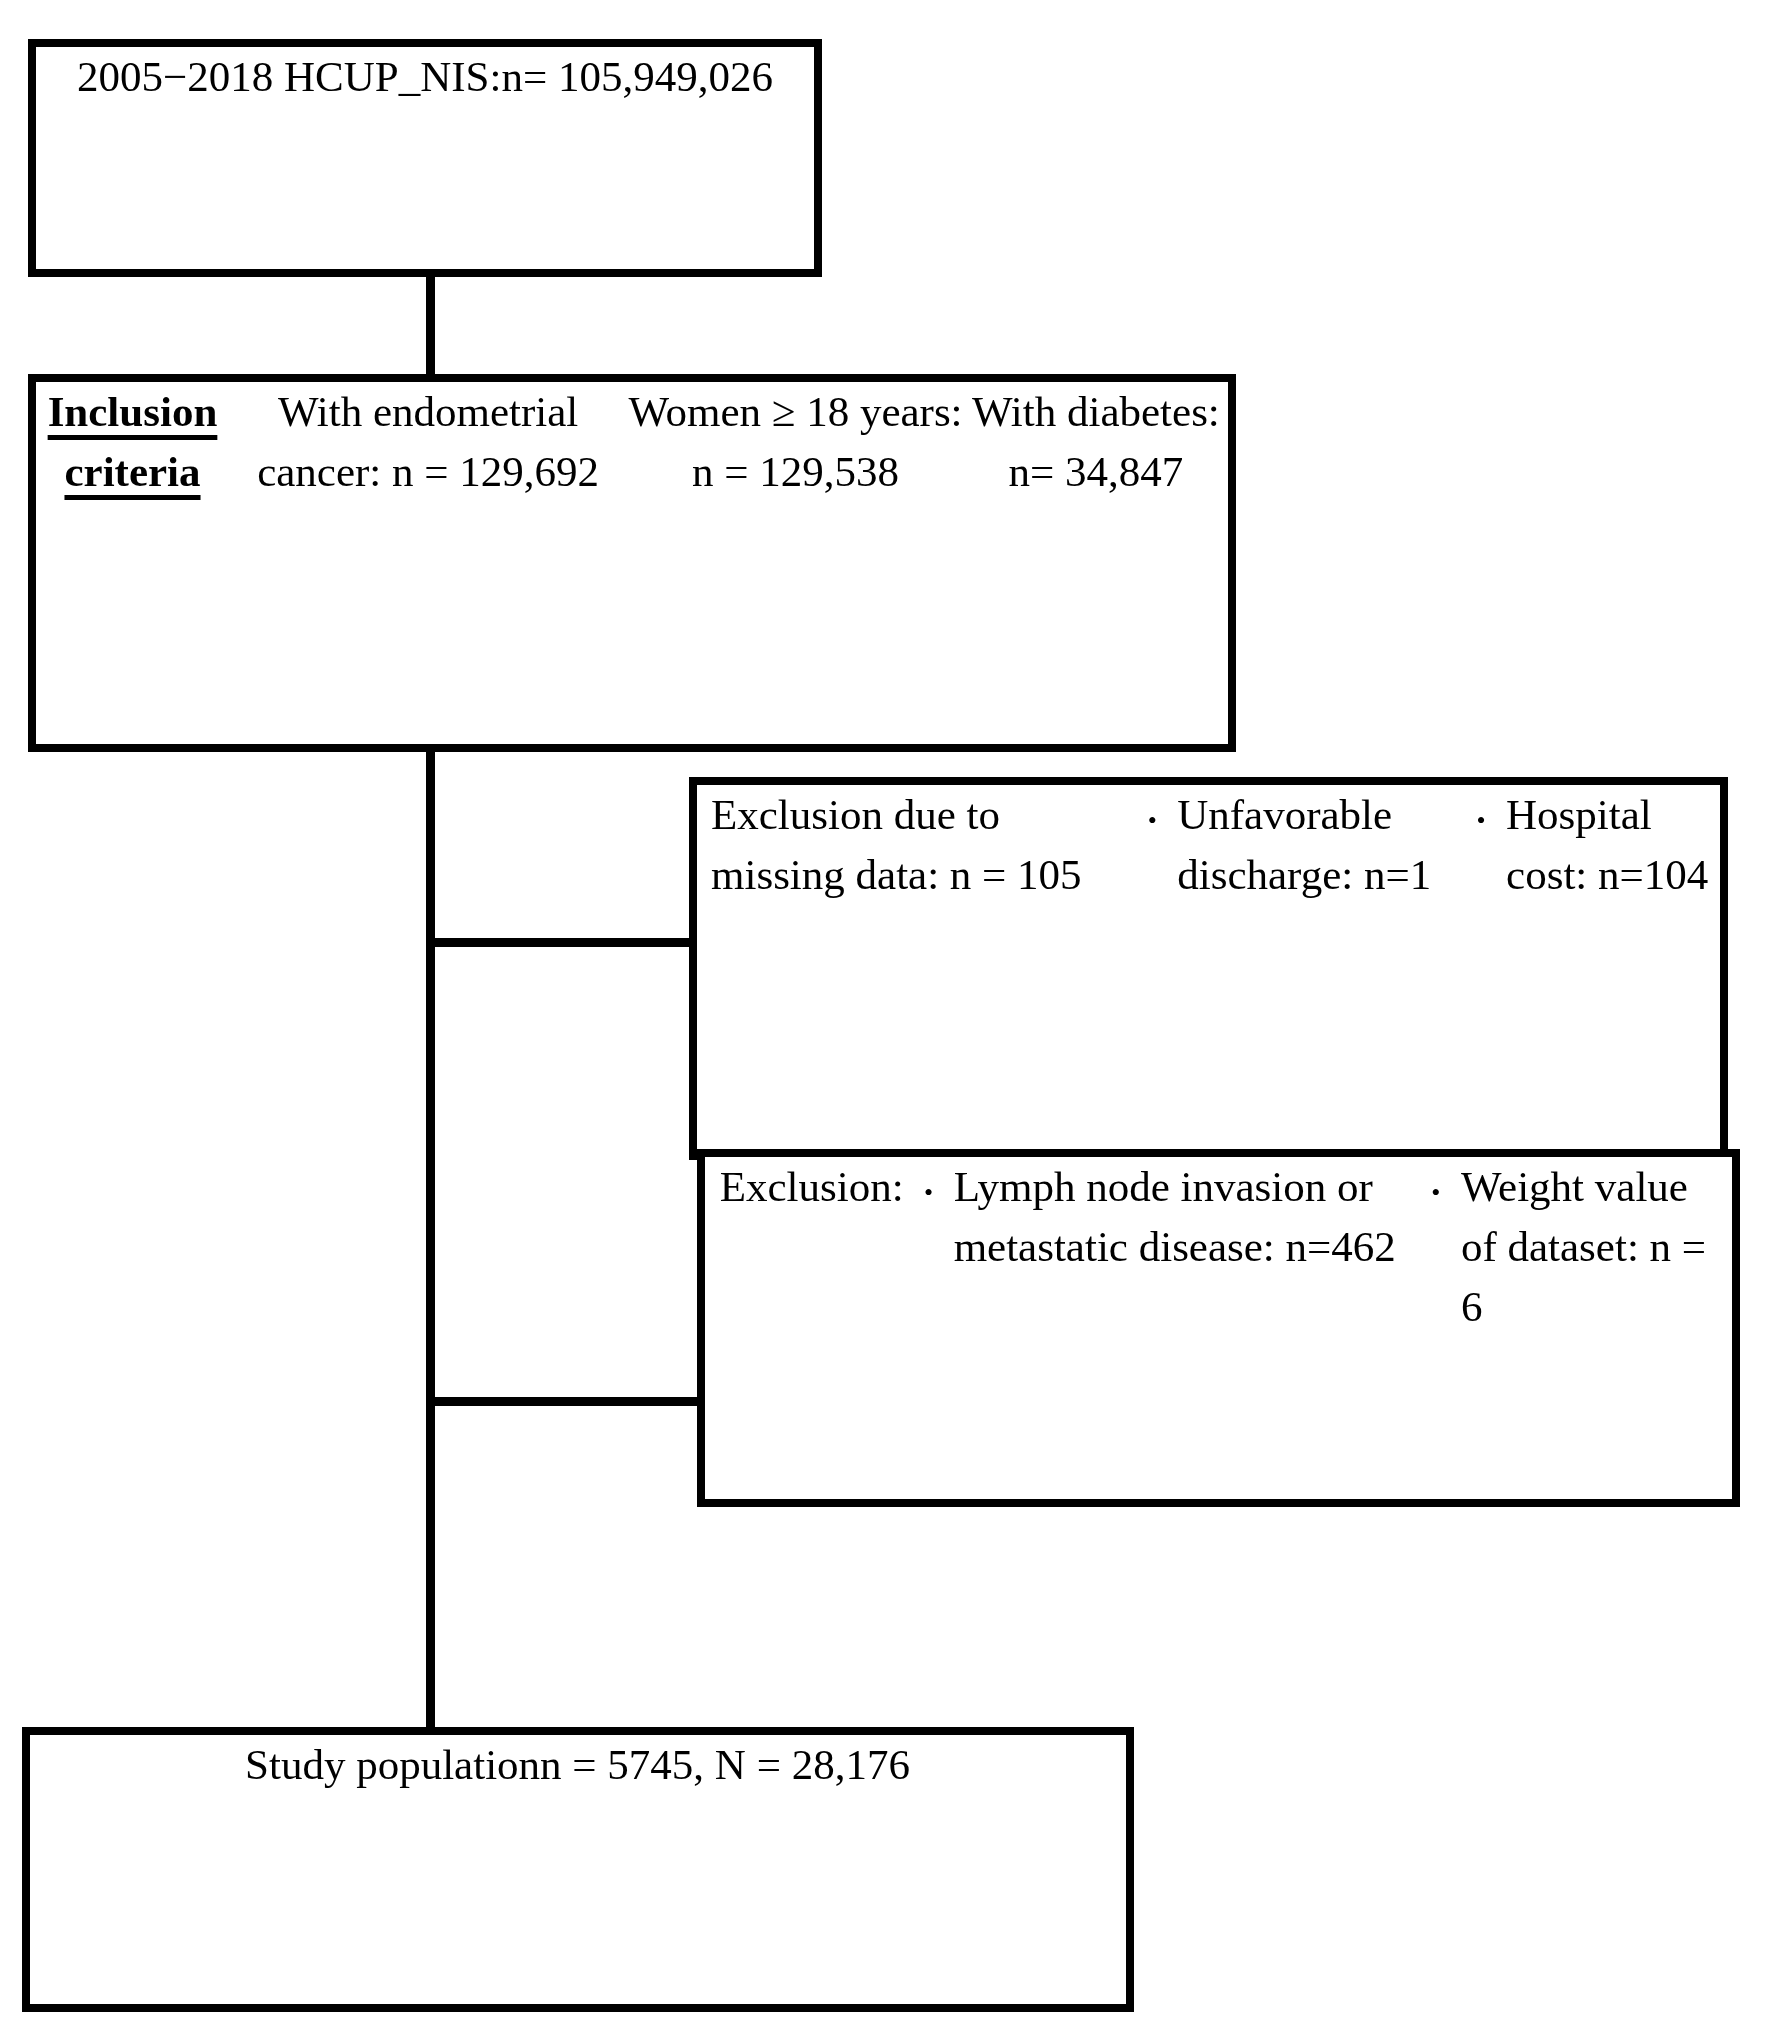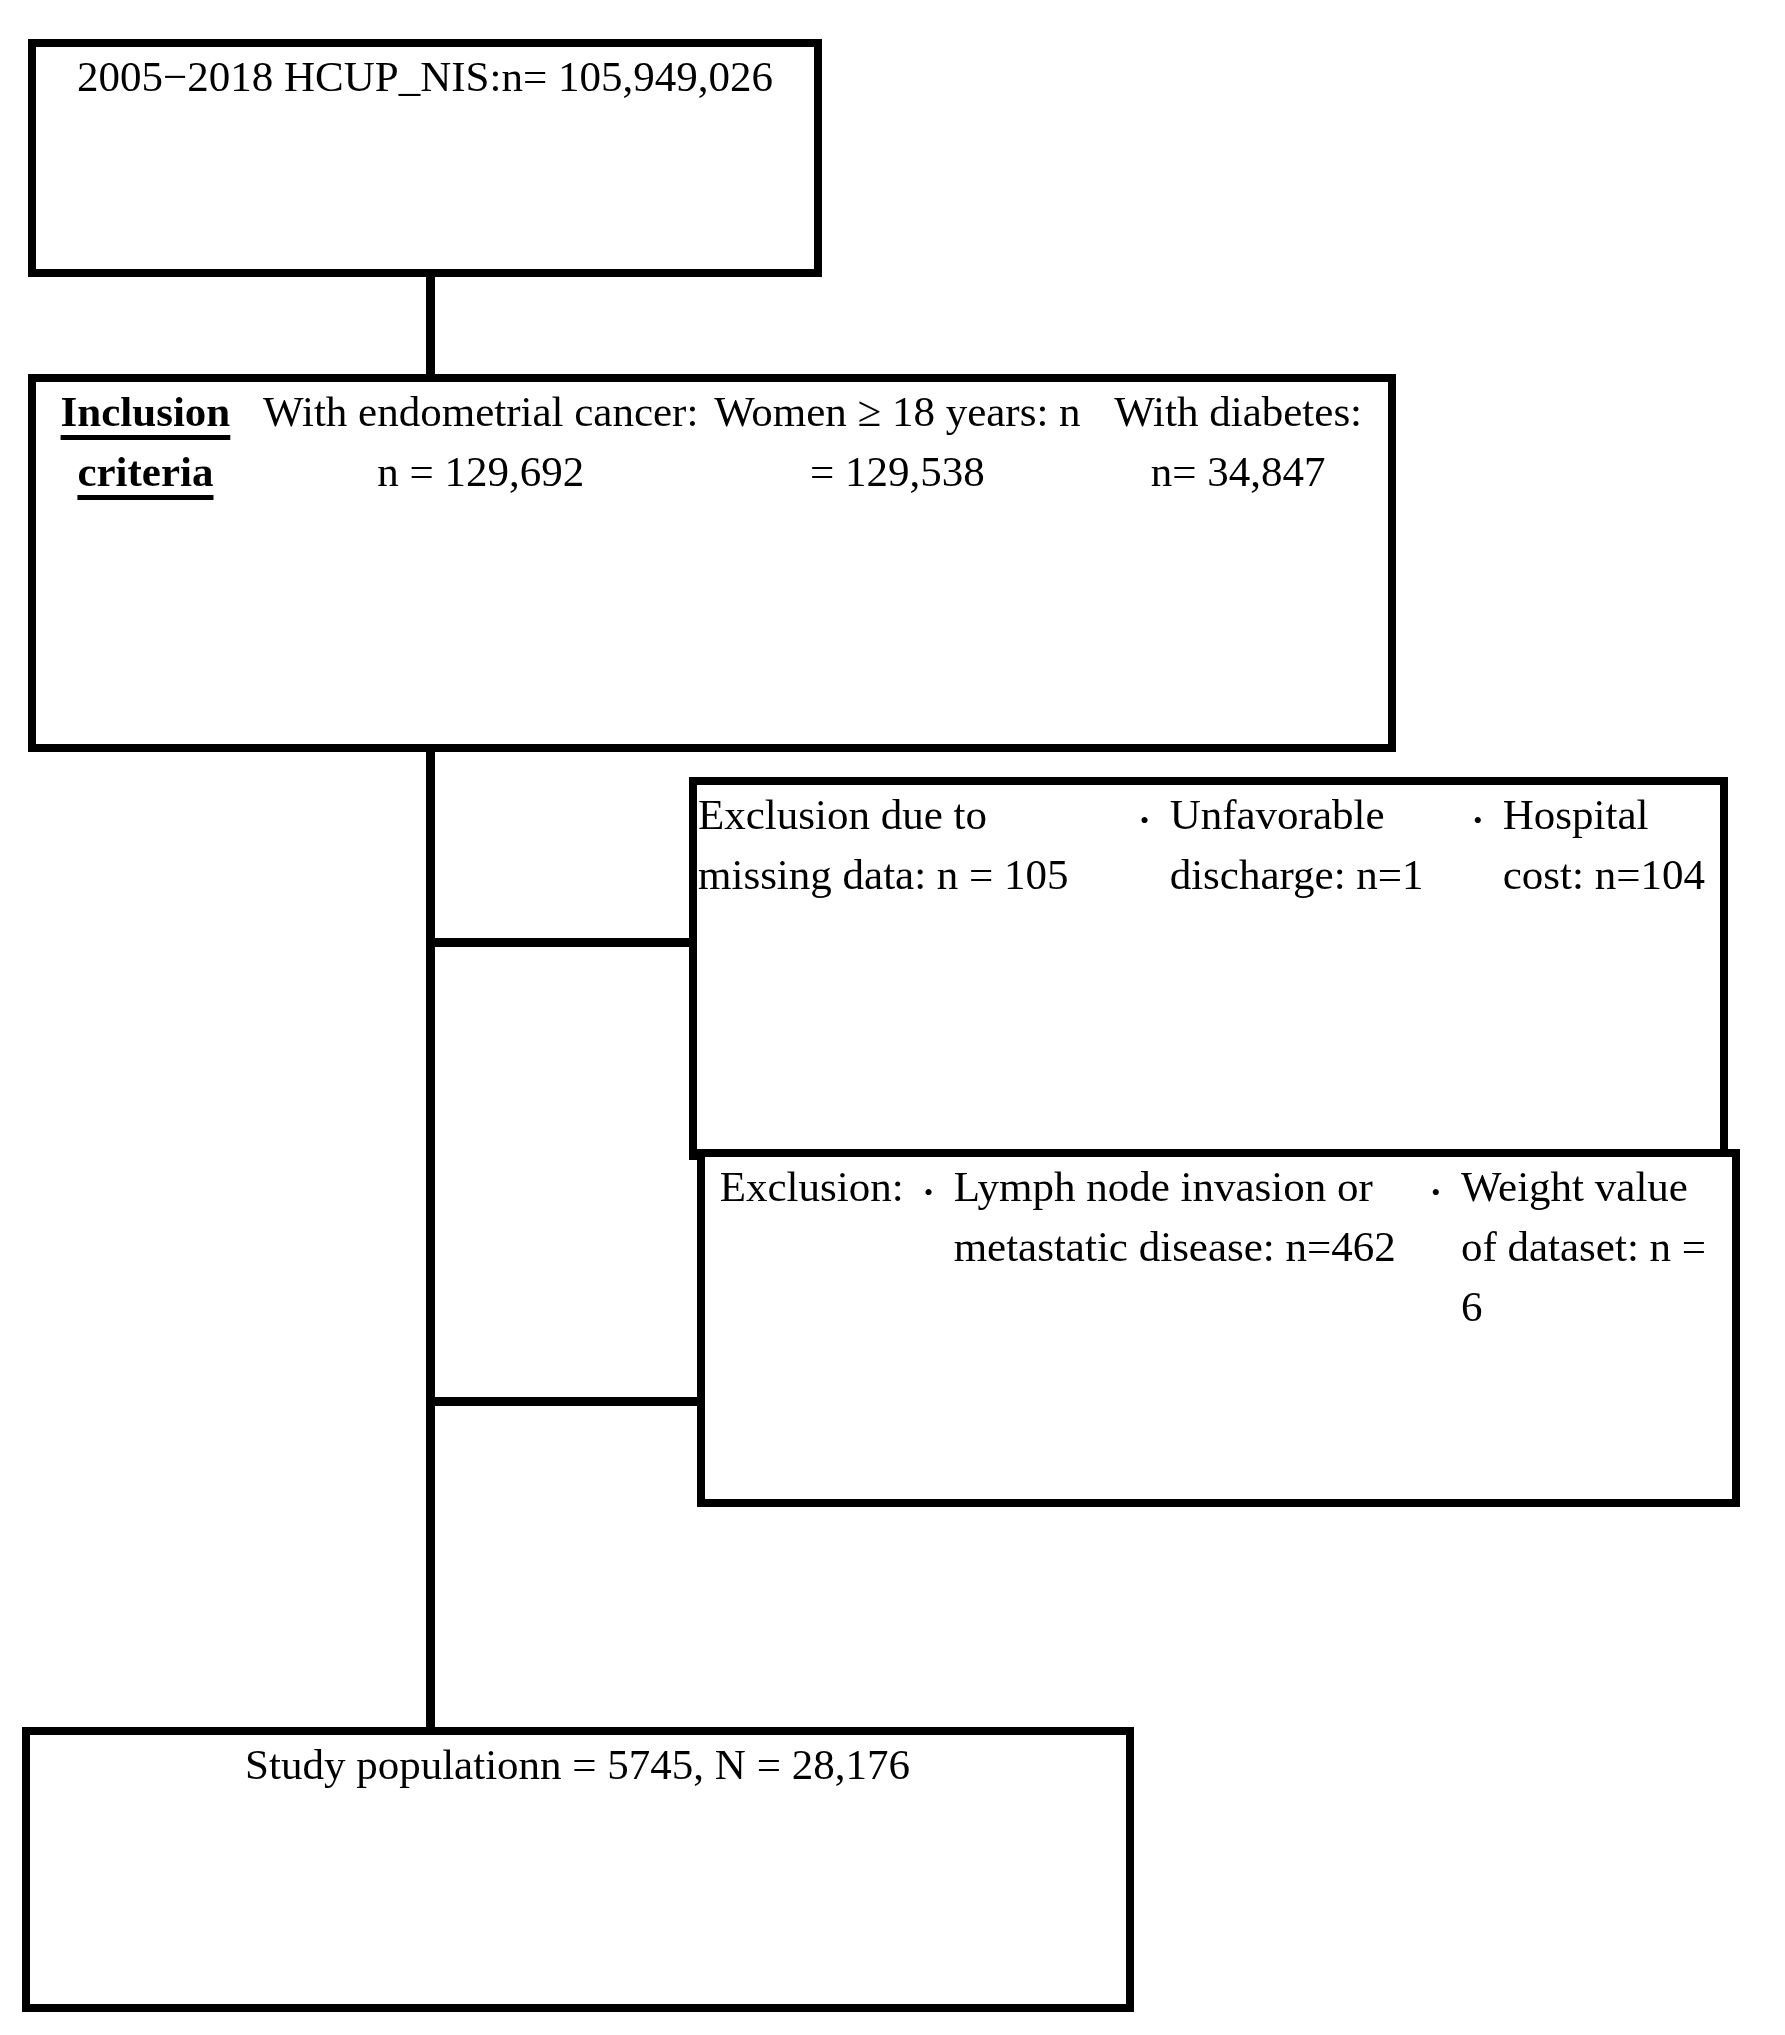--- a/index.html
+++ b/index.html
@@ -21,23 +21,23 @@
     box-sizing: border-box;
     border: 8px solid #000000;
     background: #ffffff;
     display: flex;
     justify-content: center;
   }
 
   .box.centered { text-align: center; }
 
   .box-source    { left: 28px;   top: 39px;   width: 794px; height: 238px; }
-  .box-inclusion { left: 28px;   top: 374px;  width: 1368px; height: 378px; }
+  .box-inclusion { left: 28px;   top: 374px;  width: 1208px; height: 378px; }
   .box-excl1     { left: 689px; top: 777px; width: 1039px; height: 383px;
-                   padding-left: 1px; padding-right: 10.2px; }
+                   padding-left: 14px; padding-right: 10.2px; }
   .box-excl2     { left: 697px; top: 1149px; width: 1043px; height: 358px;
                    padding-left: 14.7px; padding-right: 10.2px; }
   .box-study     { left: 21.5px;   top: 1727px; width: 1112px; height: 285px; }
 
   .title-line {
     font-weight: bold;
     text-decoration: underline;
     text-decoration-thickness: 4.5px;
     text-underline-offset: 9px;
   }

